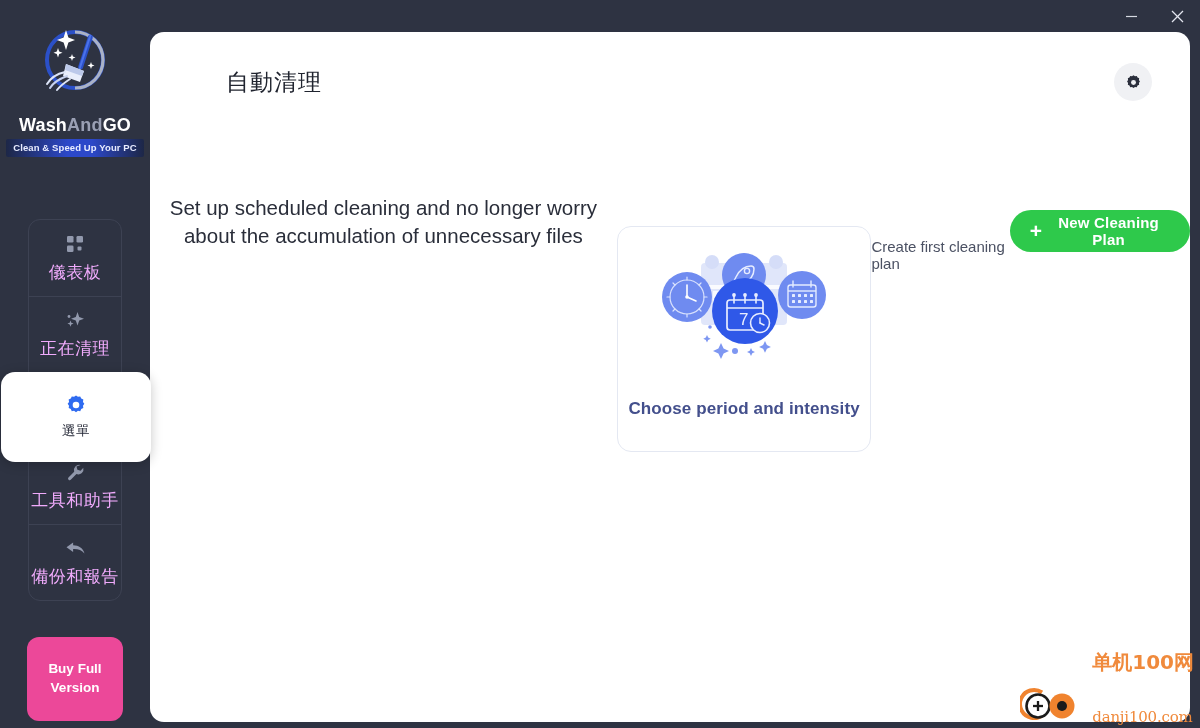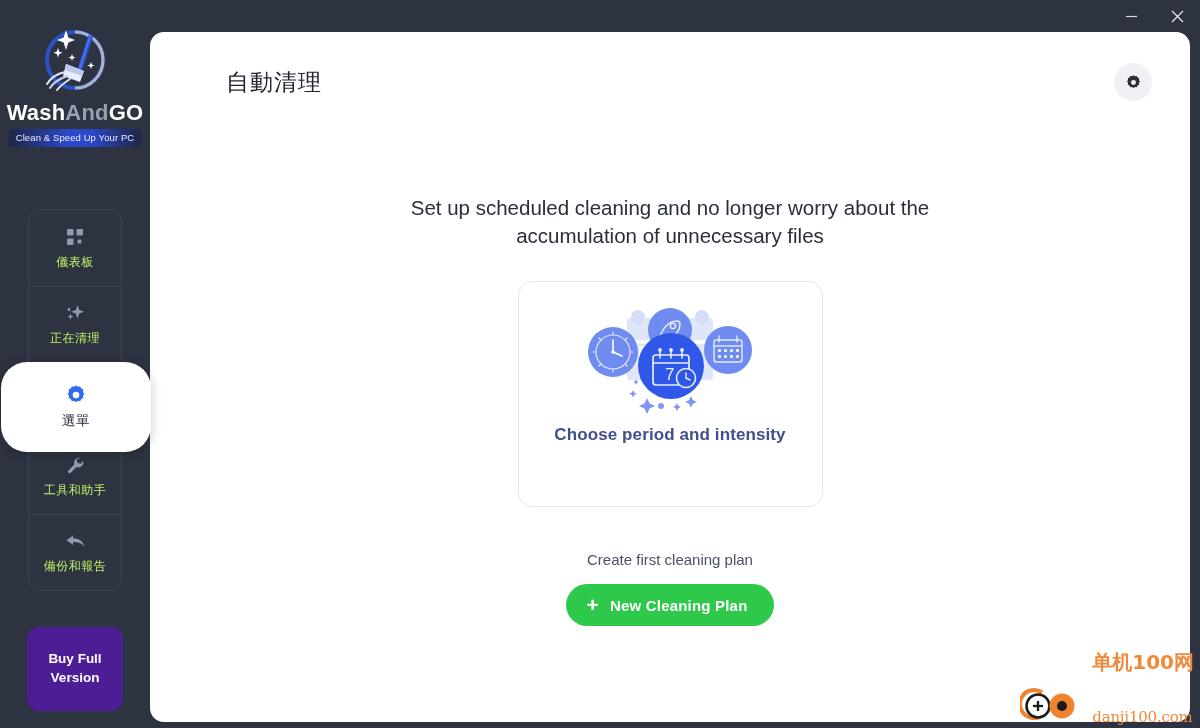--- a/index.html
+++ b/index.html
@@ -24,57 +24,57 @@
   .winbtn svg { display:block; }
 
   
   .sidebar {
     position: absolute; left: 0; top: 0; width: 150px; height: 728px;
     display: flex; flex-direction: column; align-items: center;
   }
   .logo-wrap { margin-top: 24px; width: 130px; display:flex; flex-direction:column; align-items:center; }
   .logo-mark { width: 78px; height: 72px; }
   .logo-text {
-    margin-top: 6px; font-size: 22px; font-weight: bold; letter-spacing: .2px;
+    margin-top: 20px; font-size: 18px; font-weight: bold; letter-spacing: .2px;
     line-height: 1; white-space: nowrap;
   }
   .logo-text .w1 { color: #ffffff; }
   .logo-text .w2 { color: #9aa0b4; font-weight: bold; }
   .logo-text .w3 { color: #ffffff; }
   .tagline {
     margin-top: 5px;
     background: linear-gradient(90deg, #1d2747 0%, #2c48c9 45%, #2c48c9 62%, #1d2747 100%);
-    color: #e8ecff; font-size: 9.5px; font-weight: normal; letter-spacing: .1px;
+    color: #e8ecff; font-size: 9.5px; font-weight: bold; letter-spacing: .1px;
     padding: 3px 7px 4px; border-radius: 2px; white-space: nowrap;
   }
 
   .navbox {
     margin-top: 62px; width: 94px; border: 1px solid #3d4253; border-radius: 12px;
     background: transparent; position: relative;
   }
   .navitem {
     position: relative; height: 76px;
     display: flex; flex-direction: column; align-items: center; justify-content: center;
     gap: 6px; cursor: pointer;
   }
   .navitem + .navitem { border-top: 1px solid #3d4253; }
   .navitem .ico { height: 22px; display: flex; align-items: center; justify-content: center; }
-  .navitem .lbl { font-size: 12px; color: #bef264; letter-spacing: .5px; }
+  .navitem .lbl { font-size: 17px; color: #f0abfc; letter-spacing: .5px; }
 
   .navitem.active {
     position: absolute; left: -28px; width: 150px; height: 90px;
-    background: #ffffff; border-radius: 26px; border-top: none;
+    background: #ffffff; border-radius: 14px; border-top: none;
     box-shadow: 0 2px 12px rgba(0,0,0,.22); z-index: 5;
   }
   .navitem.active .lbl { color: #1d2130; font-size: 13.5px; }
   .navspacer { height: 76px; border-top: 1px solid #3d4253; }
 
   .buy-btn {
     margin-top: 36px; width: 96px; height: 84px; border-radius: 12px;
-    background: #4c1d95; color: #ffffff; font-size: 13.5px; font-weight: bold;
+    background: #ec4899; color: #ffffff; font-size: 13.5px; font-weight: bold;
     display: flex; align-items: center; justify-content: center; text-align: center;
     line-height: 1.4; cursor: pointer;
   }
 
   
   .panel {
     position: absolute; left: 150px; top: 32px; width: 1040px; height: 690px;
     background: #ffffff; border-radius: 14px 14px 14px 14px; overflow: hidden;
   }
   .panel-head {
@@ -83,36 +83,36 @@
     margin-left: 36px;
   }
   .panel-title { font-size: 23px; color: #20242f; letter-spacing: 1px; font-weight: normal; }
   .gear-btn {
     position: absolute; right: 38px; top: 50px; transform: translateY(-50%);
     width: 38px; height: 38px; border-radius: 50%; background: #f0f1f4;
     display: flex; align-items: center; justify-content: center; cursor: pointer;
   }
 
   .panel-body {
-    display: flex; flex-direction: column; align-items: center;
+    display: flex; flex-direction: row; align-items: flex-start;
     padding-top: 62px;
   }
   .headline {
     width: 560px; text-align: center; font-size: 20.5px; color: #2a2e3a;
     line-height: 1.35; font-weight: normal;
   }
   .card {
     margin-top: 32px; width: 305px; height: 226px;
     border: 1.5px solid #e4e8f2; border-radius: 14px; background: #fff;
     display: flex; flex-direction: column; align-items: center; justify-content: flex-start;
     cursor: pointer; padding-top: 18px;
   }
   .card-illo { width: 210px; height: 122px; }
   .card-label {
-    margin-top: 3px; font-size: 17px; font-weight: bold; color: #434f8c; letter-spacing: .1px;
+    margin-top: 32px; font-size: 17px; font-weight: bold; color: #434f8c; letter-spacing: .1px;
   }
   .subtext { margin-top: 44px; font-size: 15px; color: #4b5163; }
   .cta {
     margin-top: 16px; height: 42px; padding: 0 26px 0 20px; border-radius: 21px;
     background: #2ec94b; color: #ffffff; font-size: 15px; font-weight: bold;
     display: inline-flex; align-items: center; gap: 11px; border: none; cursor: pointer;
     letter-spacing: .2px;
   }
   .cta .plus { font-size: 21px; font-weight: bold; line-height: 1; margin-top: -2px; }
 

